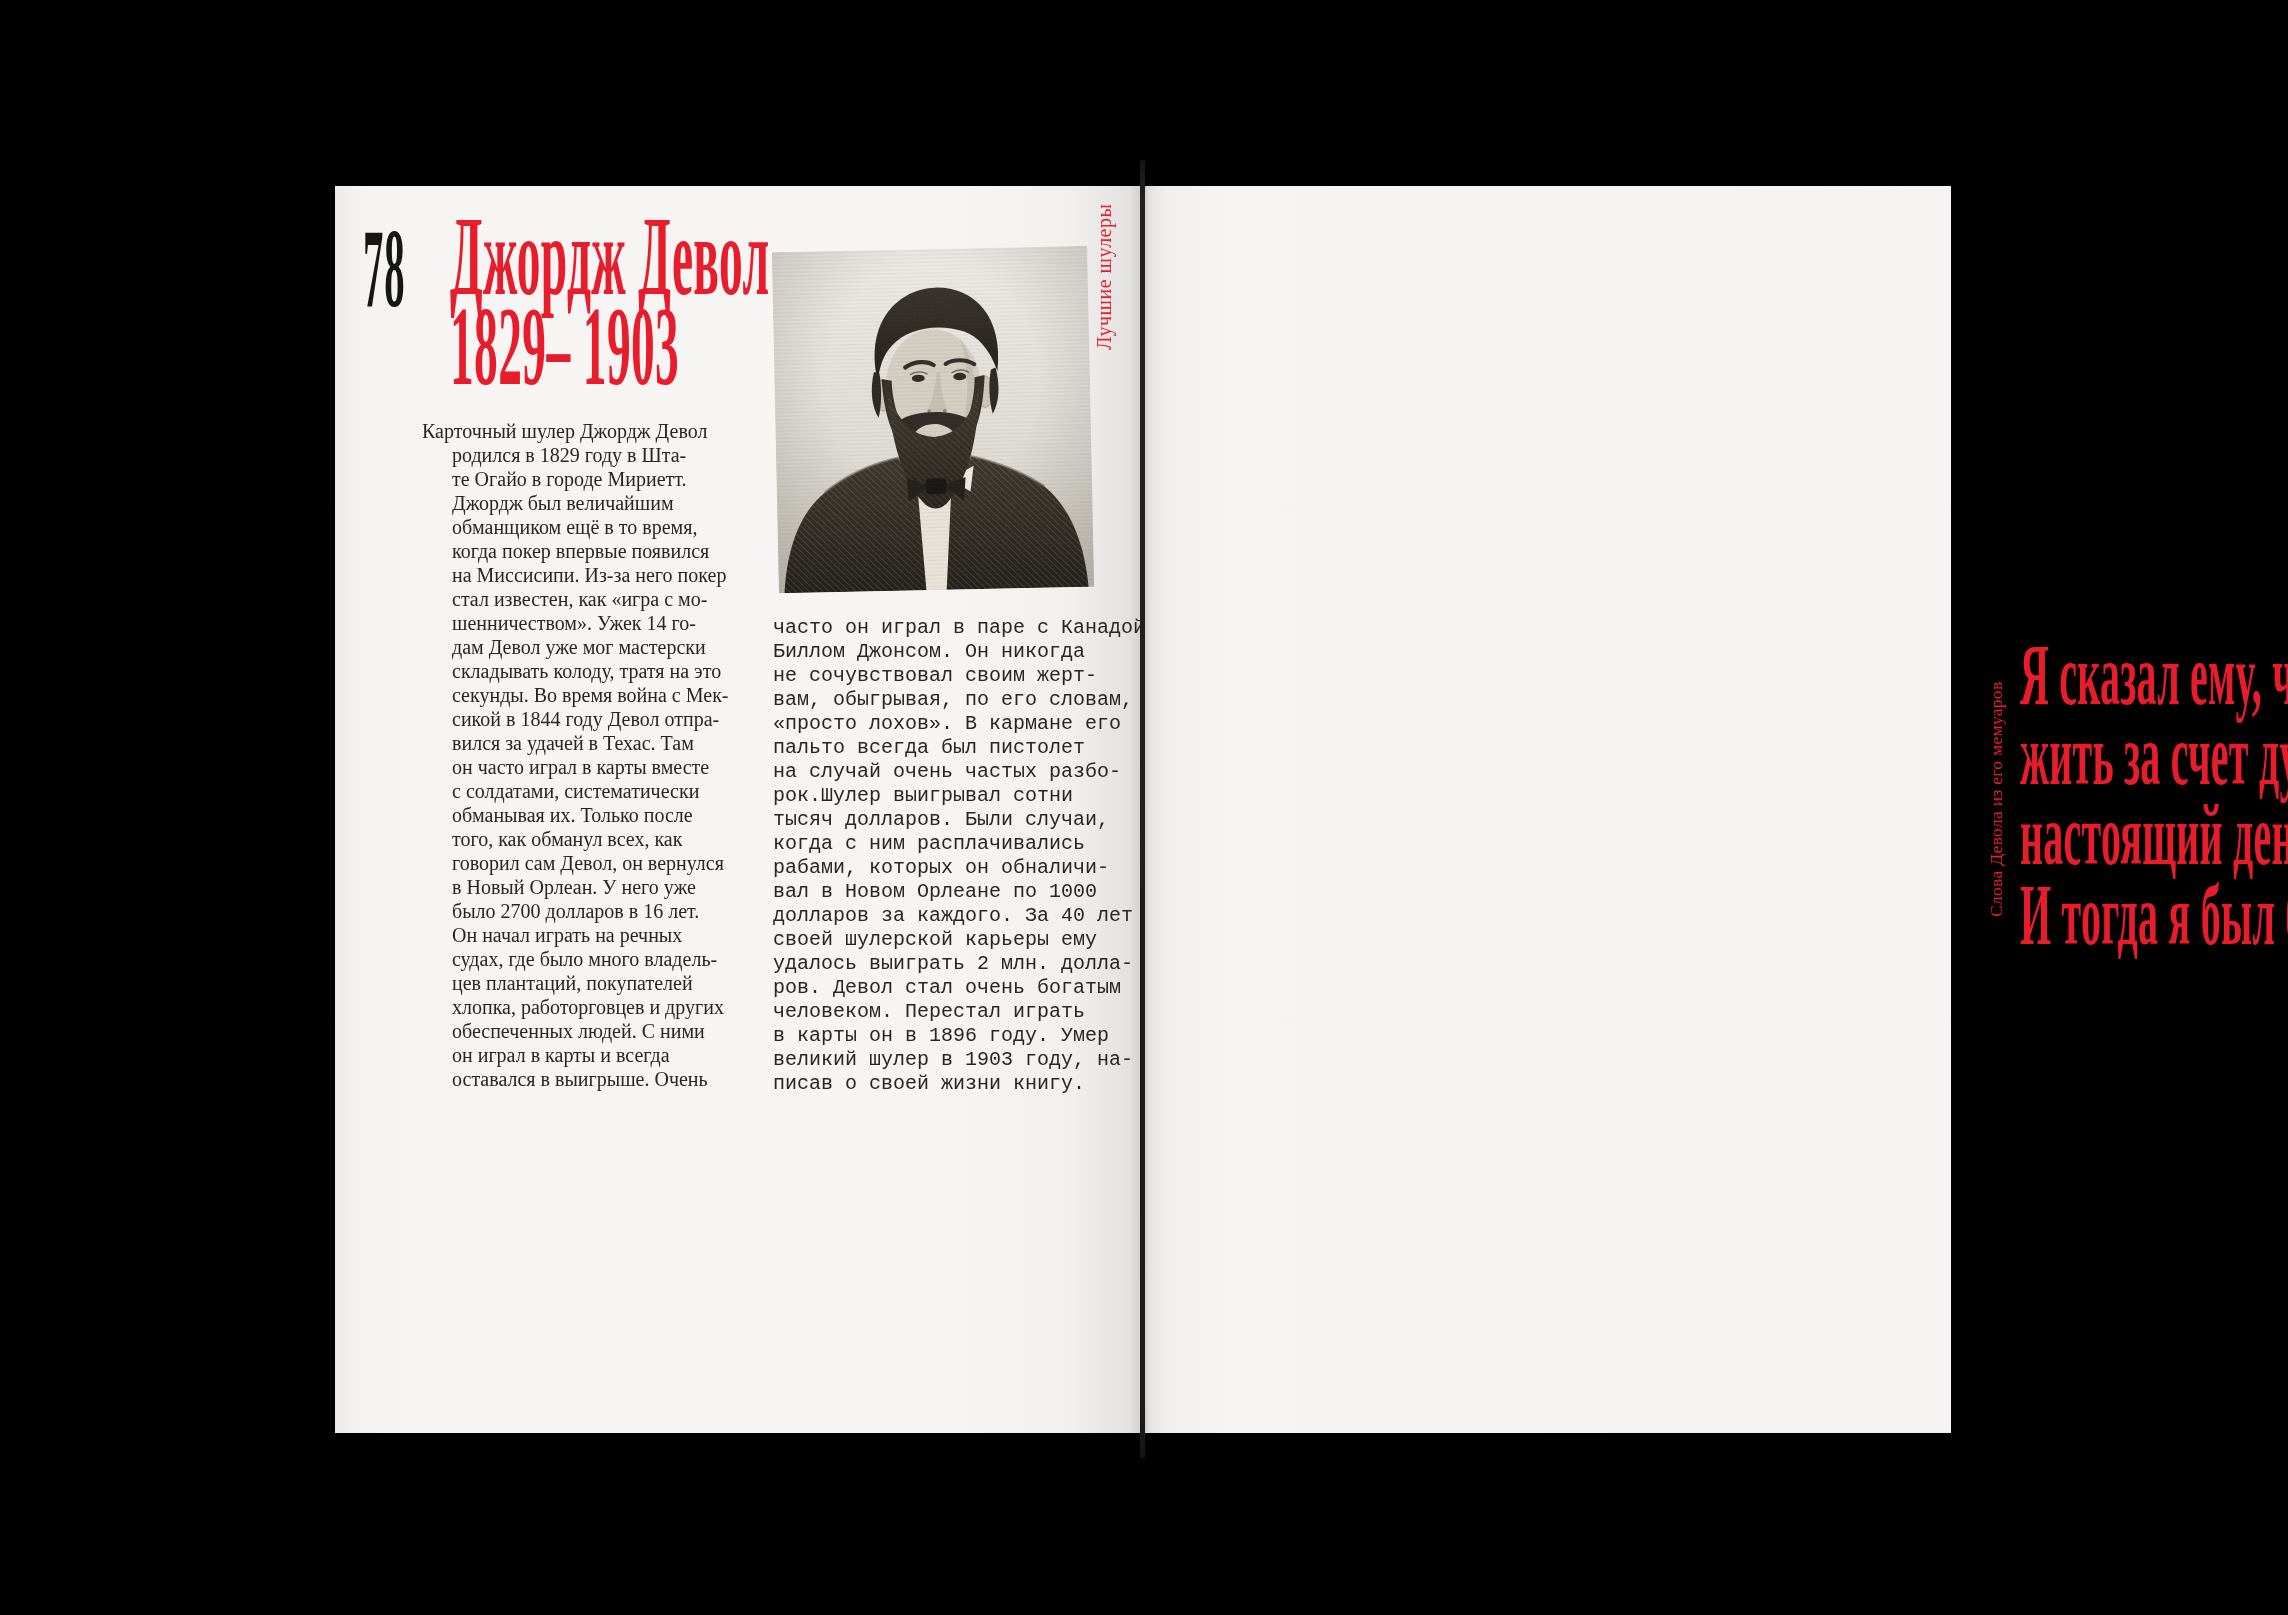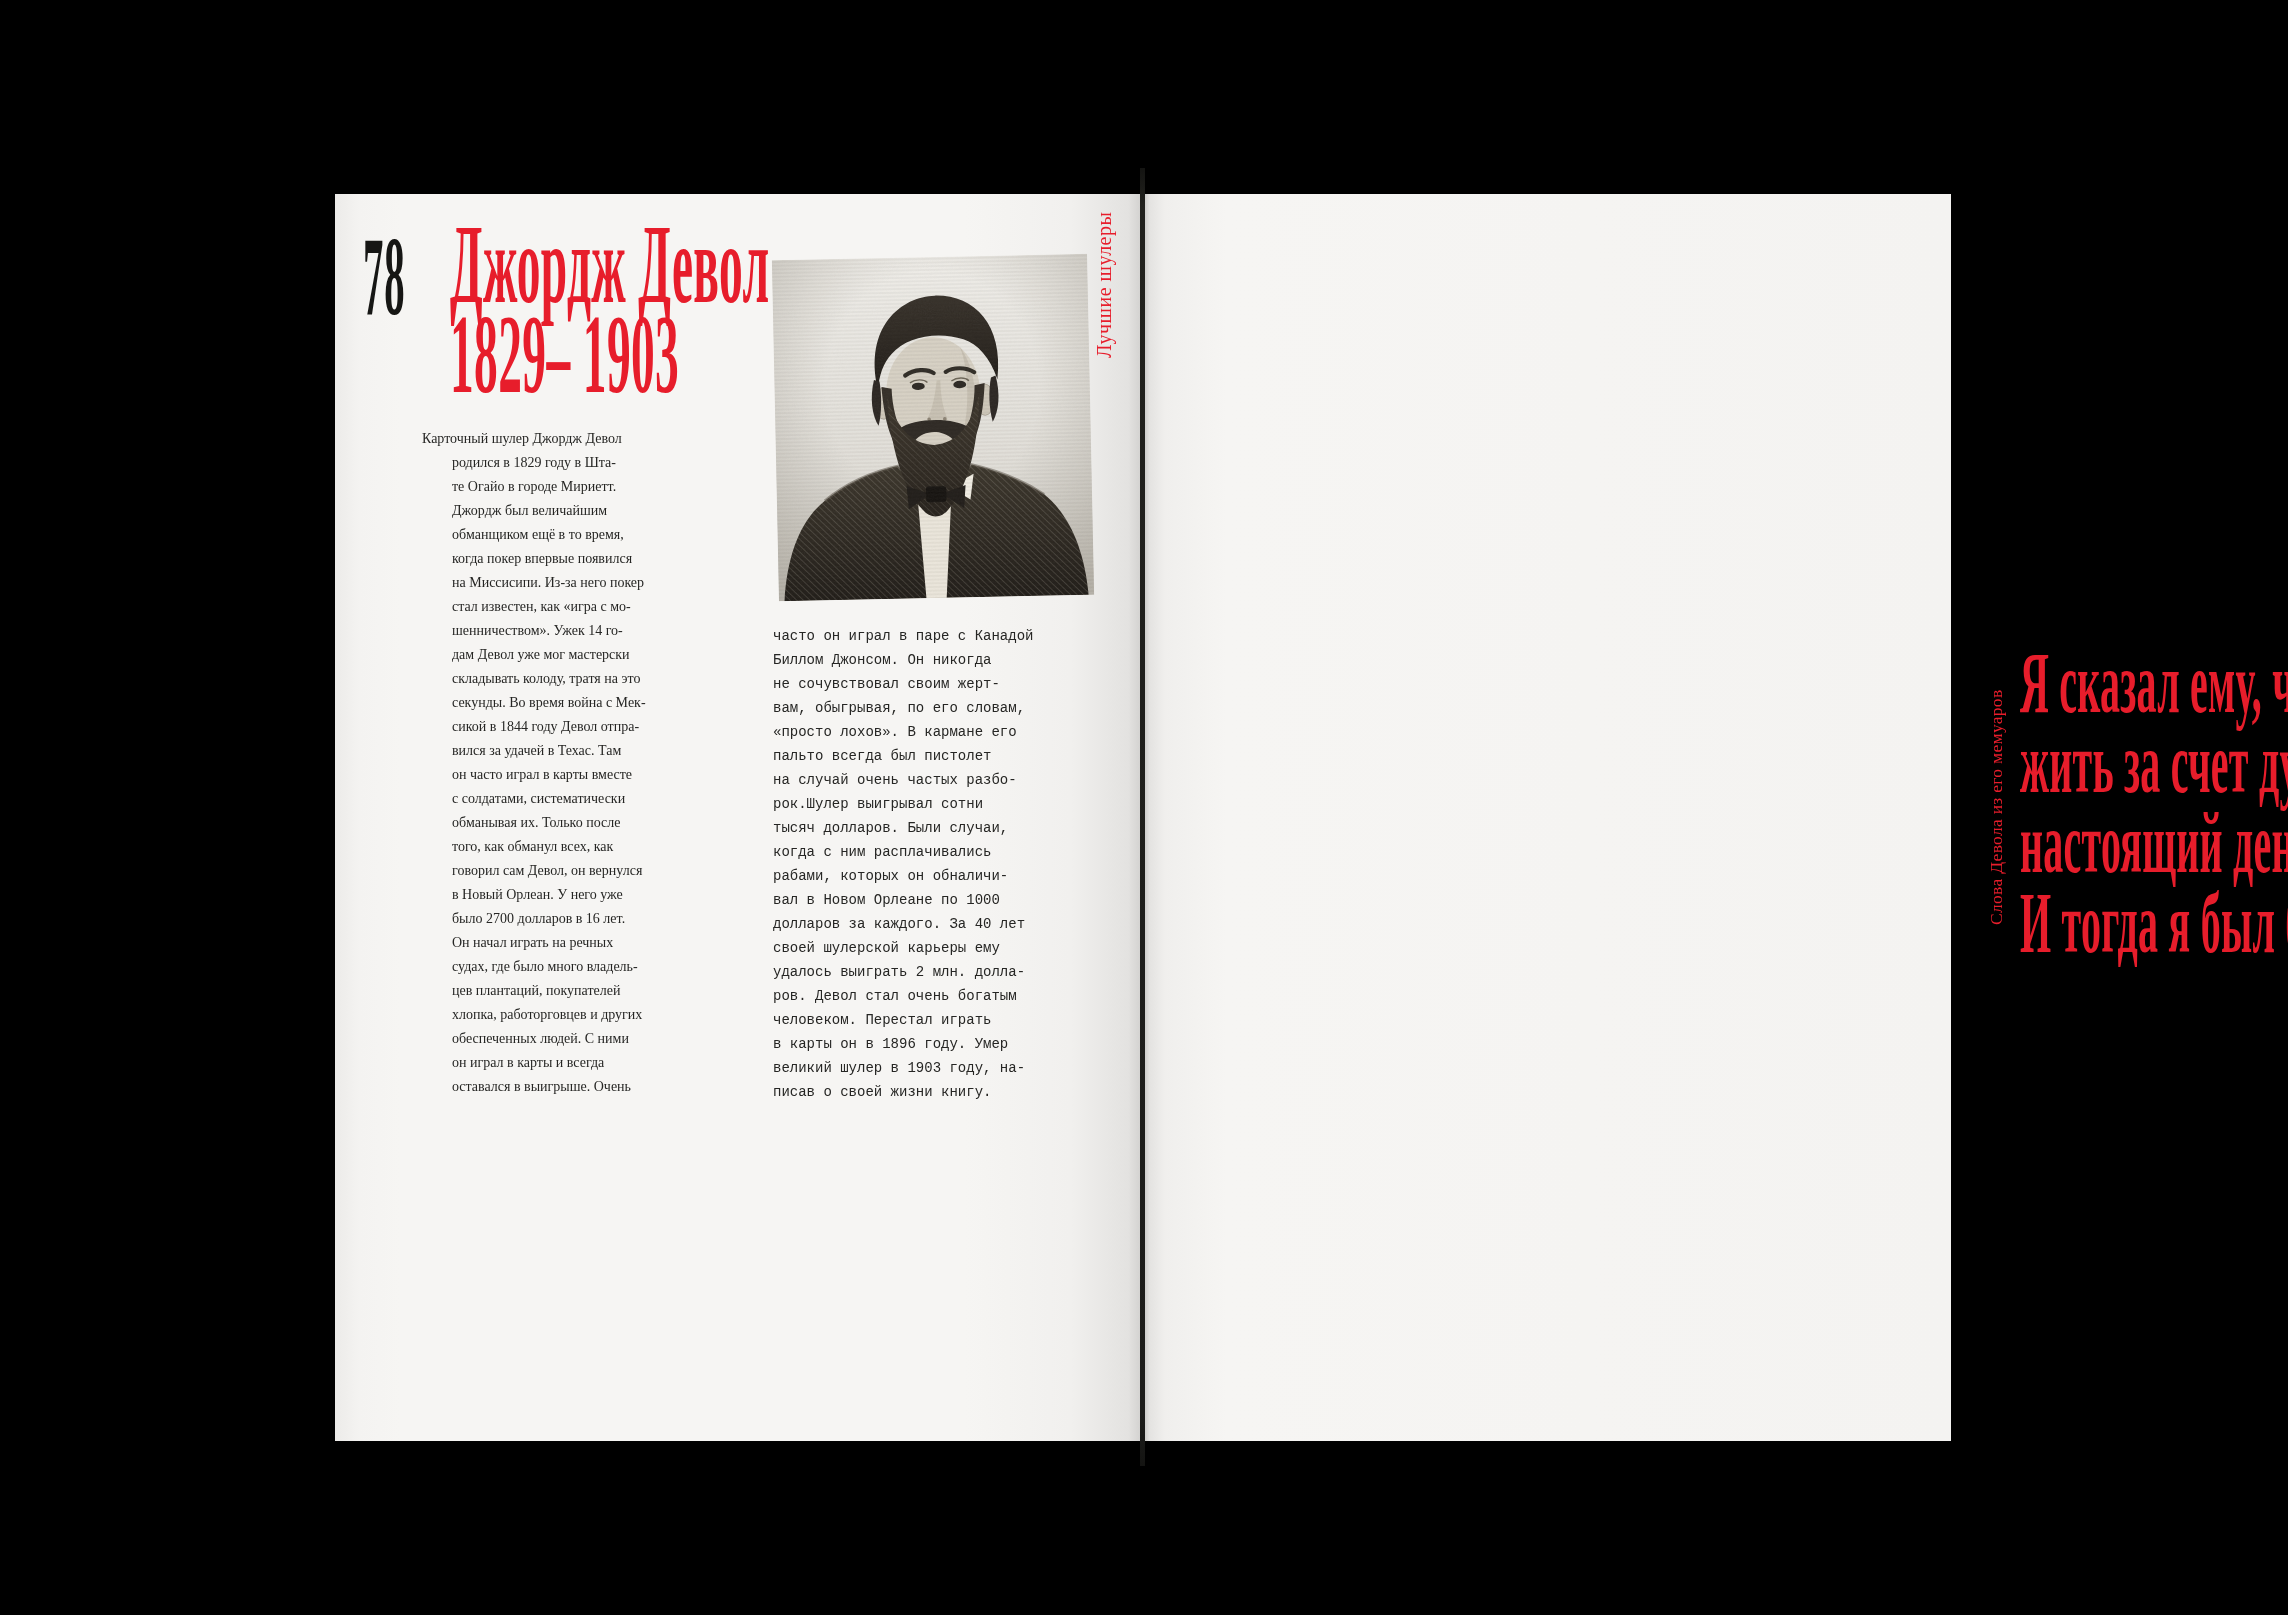--- a/index.html
+++ b/index.html
@@ -1,37 +1,37 @@
 <!DOCTYPE html>
 <html style="--red: #e71d2b;font-size:14.8px"><head>
 <meta charset="utf-8">
 <style>
   html,body{margin:0;padding:0;background:#000;}
   .canvas{position:relative;width:2289px;height:1615px;background:#000;overflow:hidden;
           font-family:"Liberation Serif","DejaVu Serif",serif;}
-  .spread{position:absolute;left:335px;top:194px;width:1497px;height:1247px;}
+  .spread{position:absolute;left:335px;top:186px;width:1497px;height:1247px;}
   .page{position:absolute;top:0;height:1247px;}
   .page.left{left:0;width:808px;
     background:linear-gradient(90deg,#ecebe9 0px,#f4f3f1 24px,#f6f5f3 65px,#f6f5f3 78%,#f1f0ee 91%,#e3e2e0 98.2%,#d2d1cf 99.8%,#e8e7e5 100%);}
   .page.right{left:808px;width:808px;
     background:linear-gradient(90deg,#c6c5c3 0px,#e4e3e1 6.5px,#f0efed 22px,#f6f5f3 83px,#f4f3f1 100%);}
   .spine{position:absolute;left:805px;top:-26px;width:4.6px;height:1298px;
     background:linear-gradient(180deg,#141412 0%,#22221e 3%,#1d1d1b 96%,#141412 100%);}
 
   .pagenum{position:absolute;font-weight:bold;font-size:113px;line-height:1;color:#161614;
     transform-origin:0 0;white-space:pre;}
   #pg78{left:28px;top:25px;transform:scaleX(0.36);letter-spacing:2.8px;}
 
   .title{position:absolute;left:115px;top:25px;font-weight:bold;font-size:113px;line-height:90px;
     color:var(--red);transform:scaleX(0.42);transform-origin:0 0;white-space:pre;letter-spacing:0.9px;}
 
   .quote{position:absolute;left:877px;top:449px;font-weight:bold;font-size:87px;line-height:80px;
     color:var(--red);transform:scaleX(0.46);transform-origin:0 0;white-space:pre;letter-spacing:0.5px;}
 
-  .bodycol{position:absolute;font-size:14px;line-height:24px;color:#262624;white-space:pre;}
+  .bodycol{position:absolute;font-size:20px;line-height:24px;color:#262624;white-space:pre;}
   #col1{left:87px;top:233px;padding-left:30px;text-indent:-30px;}
   #col2{left:438px;top:430px;font-family:Liberation Mono, monospace;}
 
   .vert{position:absolute;color:var(--red);line-height:1;transform:rotate(-90deg);
     transform-origin:0 0;white-space:nowrap;}
   #capLeft{left:759px;top:164px;font-size:20px;letter-spacing:0.5px;}
   #capRight{left:845px;top:731px;font-size:17.5px;letter-spacing:0.3px;}
 
   .portrait{position:absolute;left:440px;top:63px;width:316px;height:341px;
     transform:rotate(-1.2deg);transform-origin:center center;}

